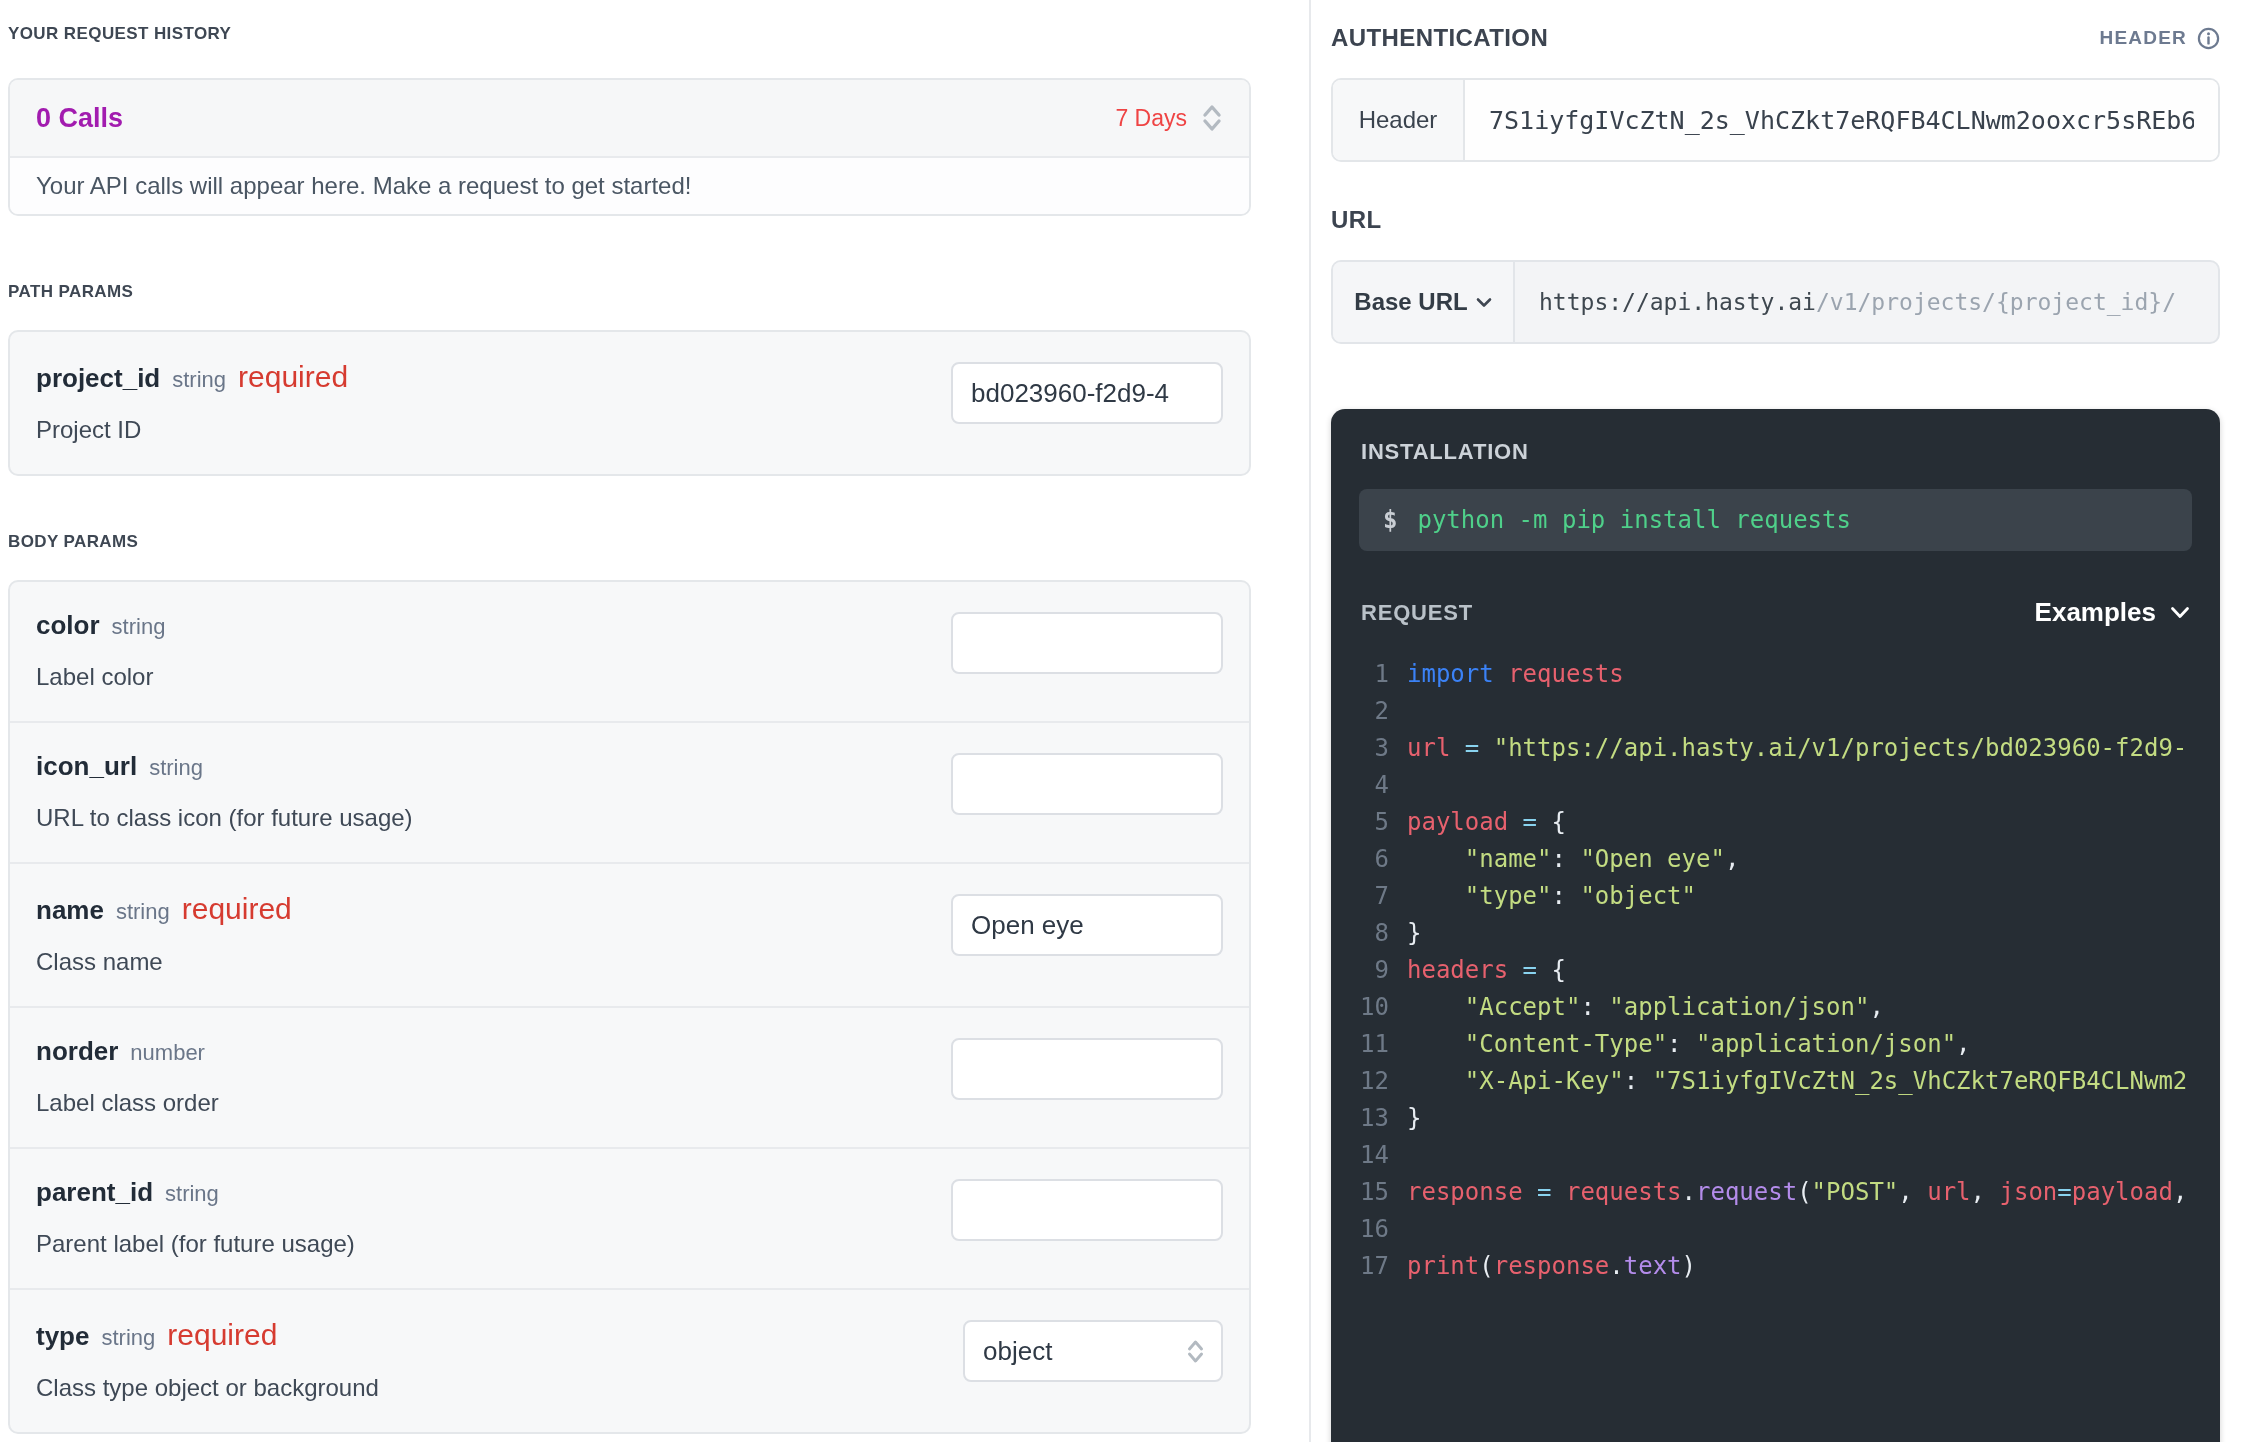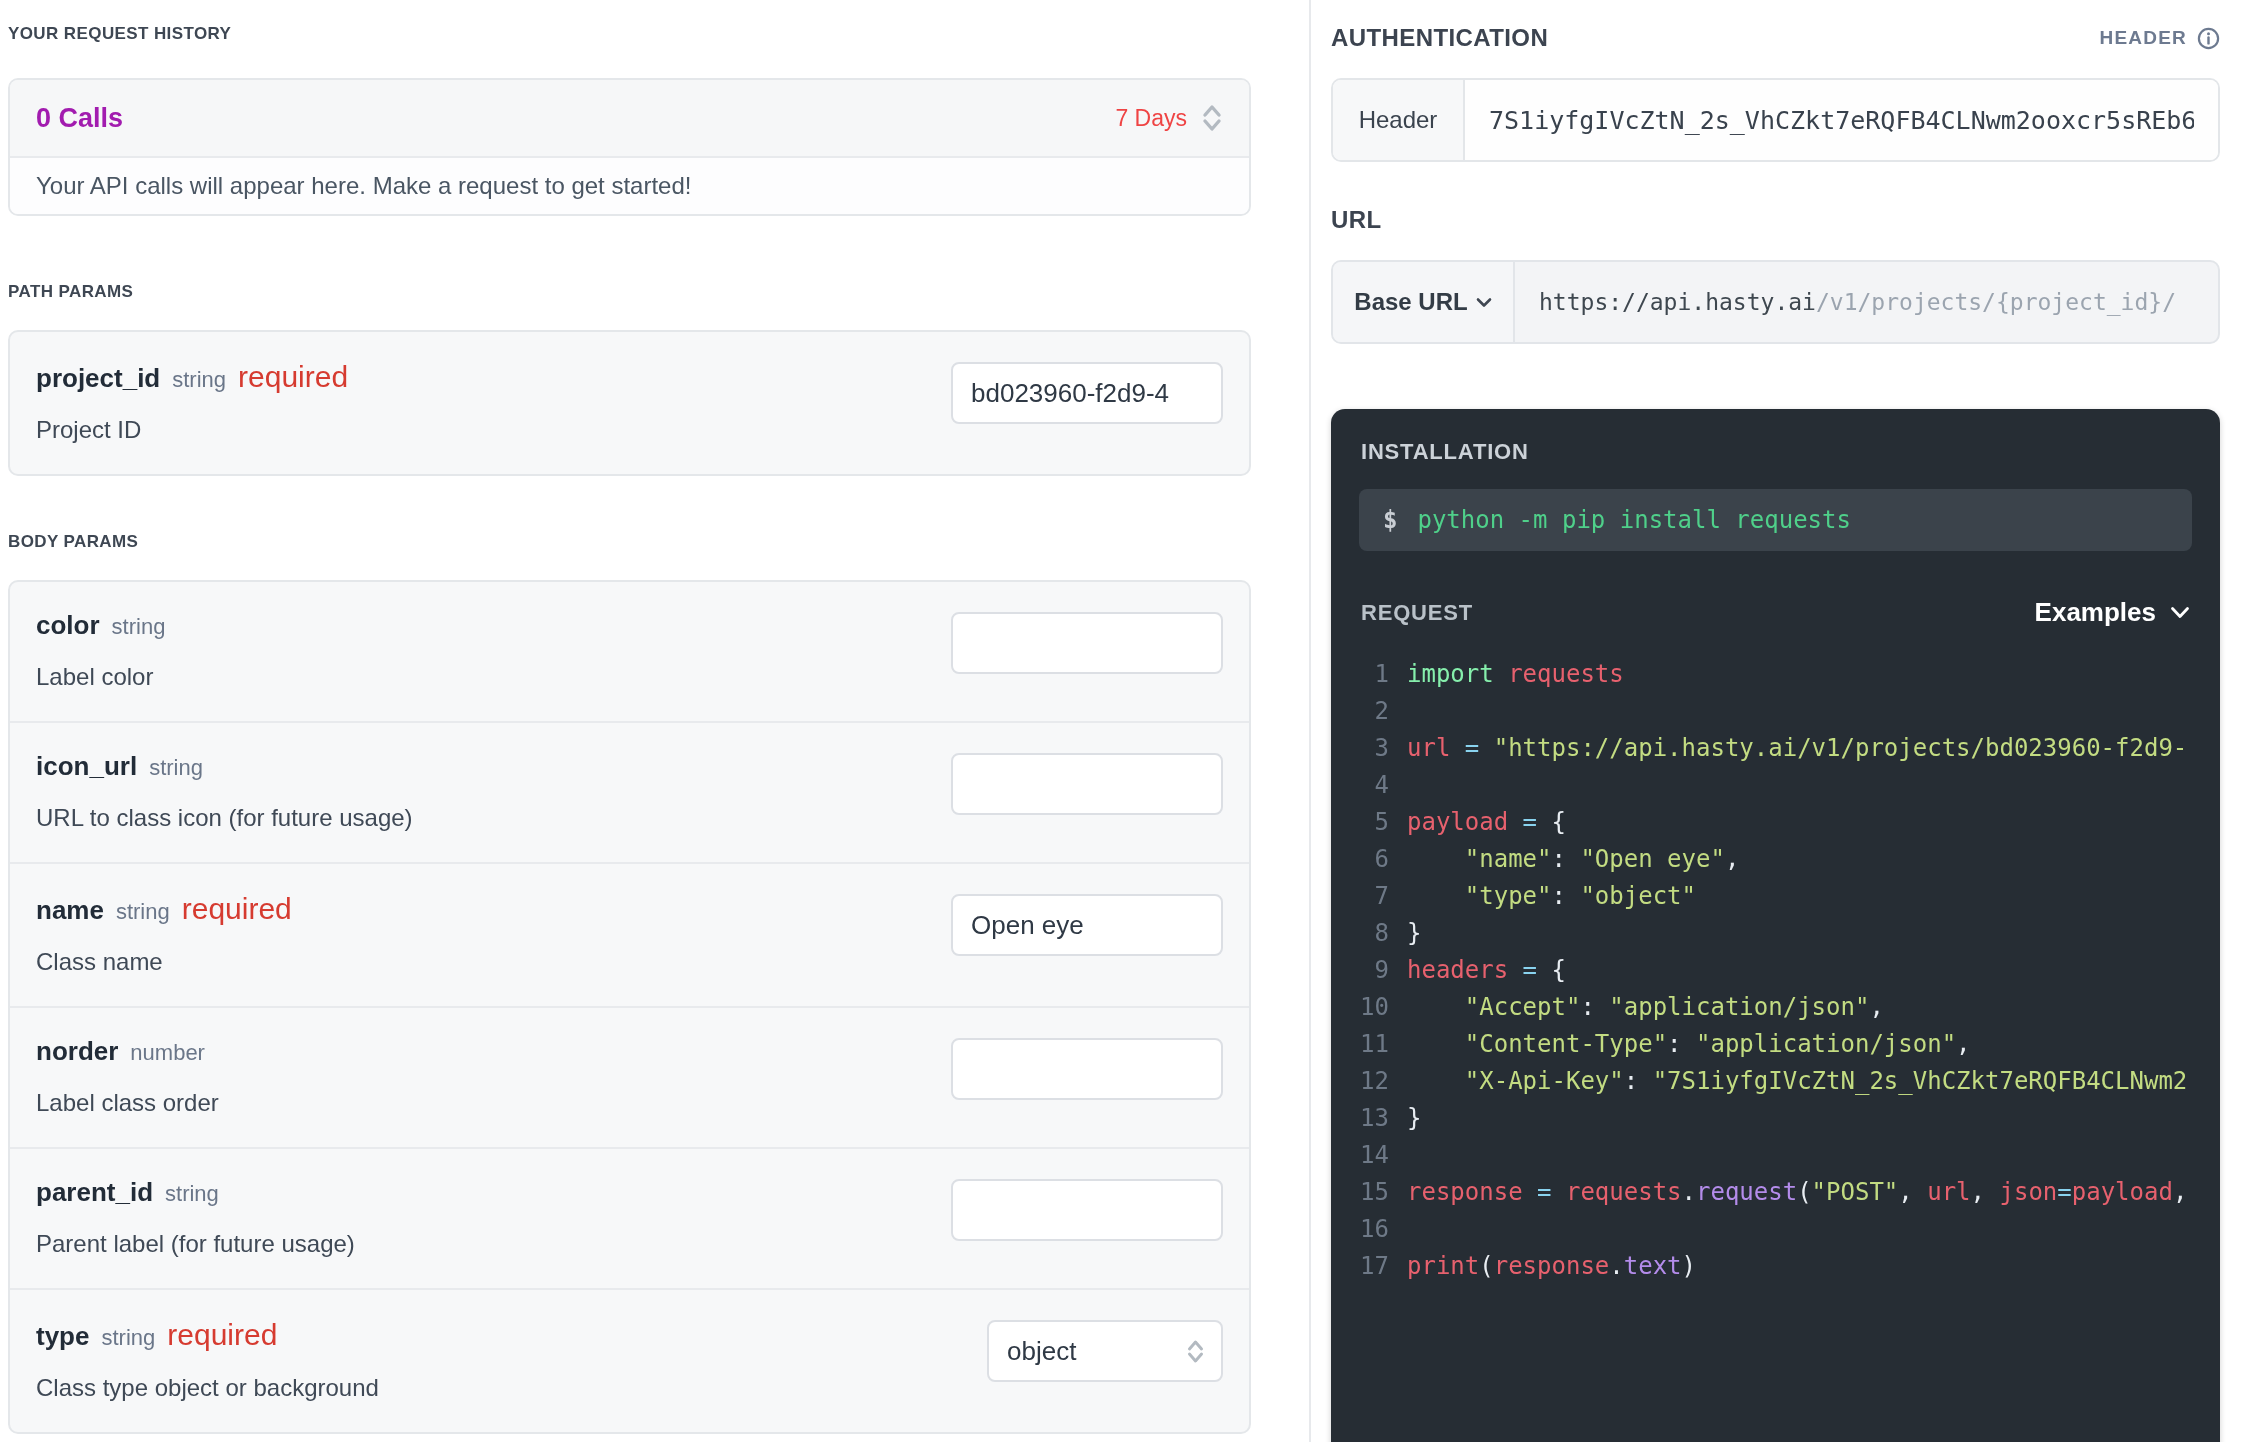--- a/index.html
+++ b/index.html
@@ -30,21 +30,21 @@
   .param-row:first-child { border-top:none; }
   .param-title { display:flex; align-items:baseline; gap:12px; }
   .param-name { font-size:26px; font-weight:700; color:#222c38; }
   .param-type { font-size:22px; color:#6a7689; }
   .param-required { font-size:30px; color:#d63b30; }
   .param-desc { margin-top:22px; font-size:24px; color:#3f4956; }
   .param-control { flex:none; margin-top:2px; }
   .param-input { width:272px; height:62px; border:2px solid #dcdfe4; border-radius:8px;
     background:#ffffff; font-size:26px; color:#2f3945; padding:0 18px; outline:none;
     font-family:"Liberation Sans", sans-serif; }
-  .param-select { width:236px; height:62px; border:2px solid #dcdfe4; border-radius:8px;
+  .param-select { width:260px; height:62px; border:2px solid #dcdfe4; border-radius:8px;
     background:#ffffff; font-size:26px; color:#2f3945; padding:0 16px 0 18px;
     display:flex; align-items:center; justify-content:space-between; cursor:pointer; }
 
   
   .right-col { flex:1; padding:14px 24px 0 20px; }
   .auth-head { display:flex; align-items:center; justify-content:space-between; margin-top:10px; }
   .auth-title, .url-title { font-size:24px; font-weight:700; color:#3c4450; letter-spacing:.4px; }
   .header-badge { display:flex; align-items:center; gap:10px; color:#6d7a90; cursor:pointer; }
   .header-badge-label { font-size:19px; font-weight:700; letter-spacing:1.2px; }
 
@@ -75,21 +75,21 @@
   .cmd-text { color:#4fd08a; }
   .req-row { margin:46px 30px 0; display:flex; align-items:center; justify-content:space-between; }
   .req-title { font-size:22px; font-weight:700; color:#b9c1c8; letter-spacing:.8px; }
   .examples-btn { display:flex; align-items:center; gap:14px; color:#ffffff; cursor:pointer; }
   .examples-label { font-size:26px; font-weight:700; }
   .code-area { margin-top:28px; flex:1; overflow:hidden;
     font-family:"DejaVu Sans Mono", monospace; font-size:24px; line-height:37px; }
   .code-line { display:flex; white-space:pre; }
   .ln { flex:none; width:76px; text-align:right; padding-right:18px; color:#6e7987; }
   .ct { flex:1; overflow:hidden; white-space:pre; }
-  .c-kw { color:#86efac; }
+  .c-kw { color:#3b82f6; }
   .c-var { color:#e7616e; }
   .c-str { color:#c3dc82; }
   .c-op { color:#89d3ef; }
   .c-fn { color:#b48ceb; }
   .c-pl { color:#e8edf2; }
   .panel-footer { flex:none; height:112px; border-top:2px solid #3a4149;
     display:flex; align-items:center; justify-content:space-between; padding:0 30px 0 46px; }
   .copy-btn { background:none; border:none; cursor:pointer; display:flex; align-items:center; }
   .try-btn { width:152px; height:64px; border:none; border-radius:10px; background:#4590e8;
     color:#ffffff; font-size:27px; font-weight:700; cursor:pointer;

